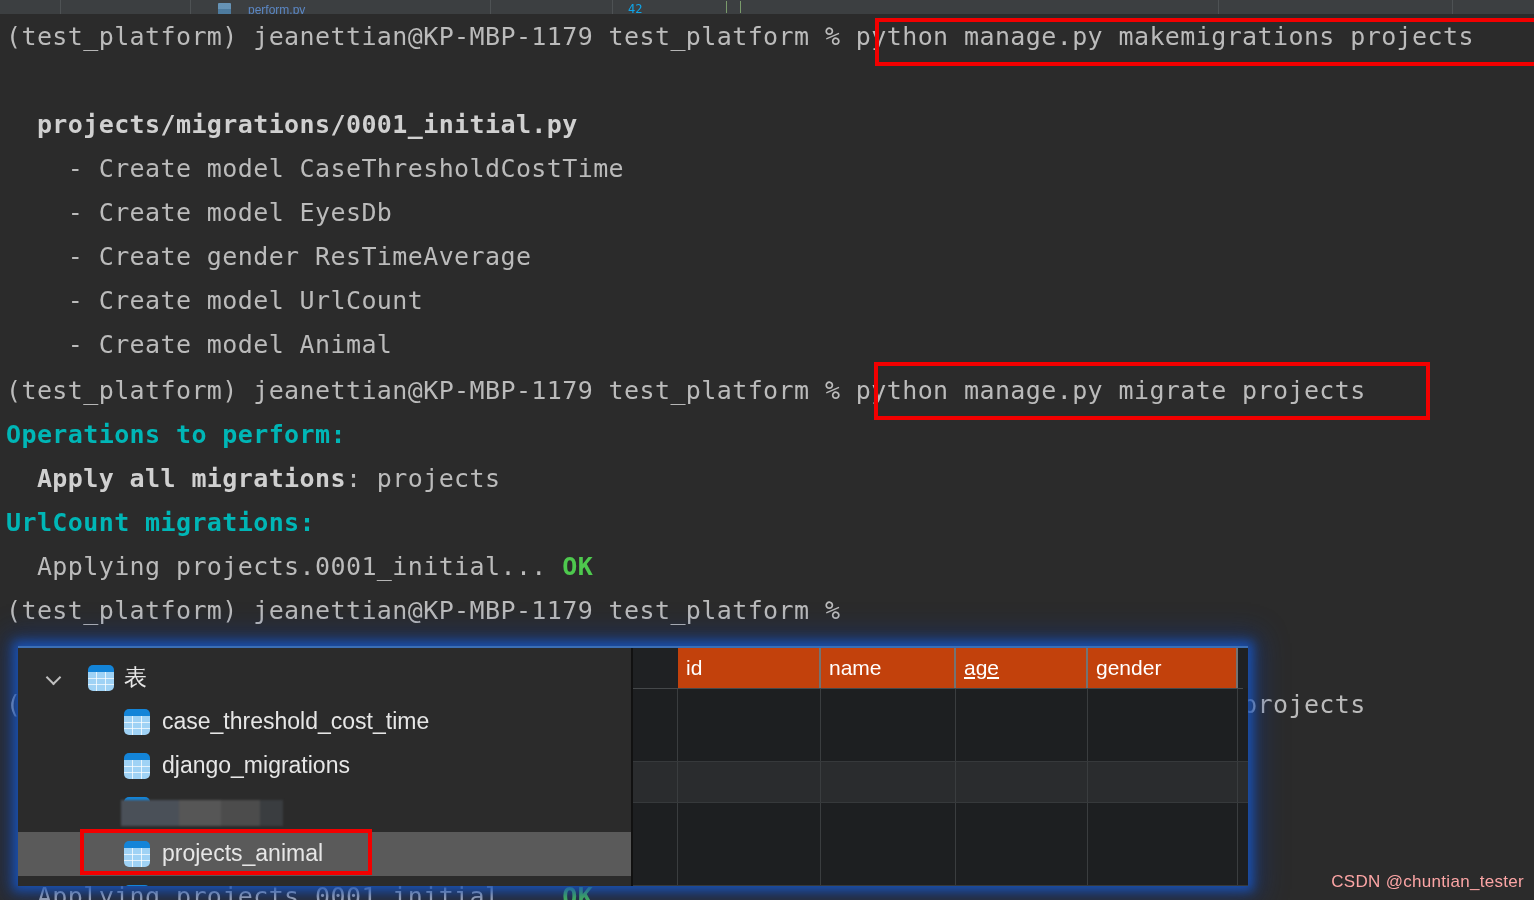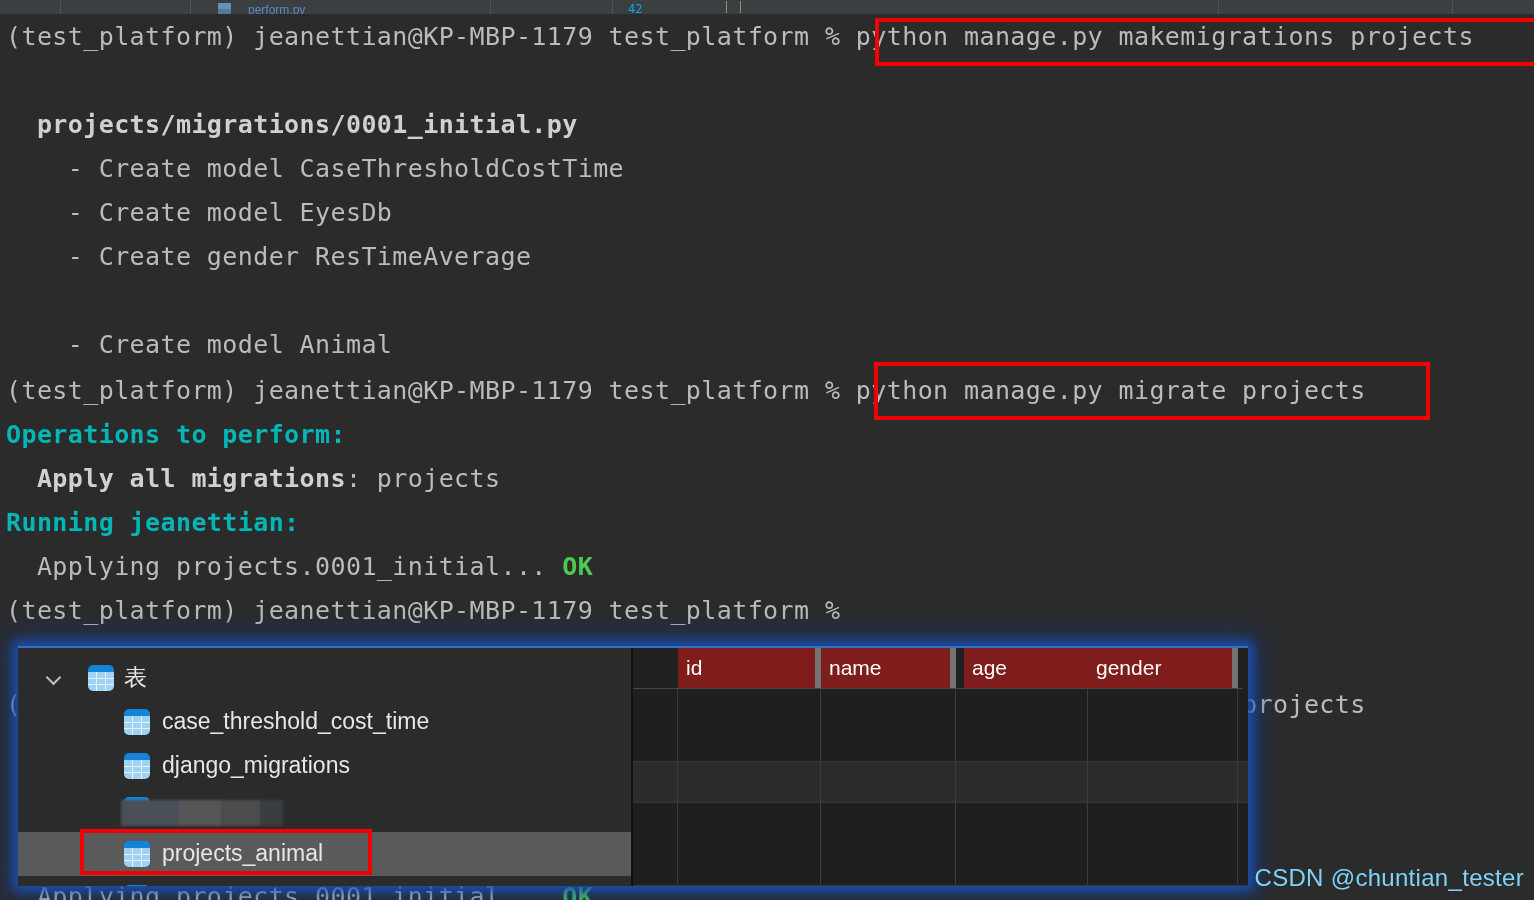--- a/index.html
+++ b/index.html
@@ -116,22 +116,22 @@
     box-sizing: border-box;
     pointer-events: none;
   }
 
   
   #watermark {
     position: absolute;
     right: 10px;
     bottom: 8px;
     font-family: "Liberation Sans", sans-serif;
-    font-size: 24px;
-    color: #7dd3fc;
+    font-size: 17px;
+    color: #fca5a5;
     letter-spacing: .3px;
     white-space: nowrap;
   }
 
   
   #db-panel {
     position: absolute;
     left: 18px; top: 646px;
     width: 1230px; height: 238px;
     background: #1d1f21;
@@ -227,29 +227,29 @@
     position: absolute;
     left: 0; top: 0;
     width: 45px; height: 40px;
     border-right: 1px solid #45484a;
     background: #1f2123;
   }
   .grid-col-head {
     position: absolute;
     top: 0;
     height: 40px;
-    border-right: 6px solid #737373;
+    border-right: 2px solid #737373;
     box-sizing: border-box;
     display: flex;
     align-items: center;
     padding-left: 8px;
     font-family: "Liberation Sans", sans-serif;
     font-size: 21px;
     color: #ffffff;
-    background: #7f1d1d;
+    background: #c2410c;
     white-space: nowrap;
   }
   .grid-row {
     position: absolute;
     left: 0;
     width: 617px;
     border-bottom: 1px solid #36393b;
     box-sizing: border-box;
   }
   .grid-row.alt { background: #2a2c2e; }
@@ -294,25 +294,26 @@
     <span>'projects'</span><span class="comma">,</span>
   </div>
 </div>
 
 <div id="terminal">
     <div class="tline" style="top: 8px;"><span class="c-prompt">(test_platform) jeanettian@KP-MBP-1179 test_platform % </span><span class="c-cmd">python manage.py makemigrations projects</span></div>
     <div class="tline" style="top: 96px;"><span class="c-bold">  projects/migrations/0001_initial.py</span></div>
     <div class="tline" style="top: 140px;"><span class="c-plain">    - Create model CaseThresholdCostTime</span></div>
     <div class="tline" style="top: 184px;"><span class="c-plain">    - Create model EyesDb</span></div>
     <div class="tline" style="top: 228px;"><span class="c-plain">    - Create gender ResTimeAverage</span></div>
+    <div class="tline" style="top: 272px;"><span class="c-plain">    - Create model UrlCount</span></div>
     <div class="tline" style="top: 316px;"><span class="c-plain">    - Create model Animal</span></div>
     <div class="tline" style="top: 362px;"><span class="c-prompt">(test_platform) jeanettian@KP-MBP-1179 test_platform % </span><span class="c-cmd">python manage.py migrate projects</span></div>
     <div class="tline" style="top: 406px;"><span class="c-header">Operations to perform:</span></div>
     <div class="tline" style="top: 450px;"><span class="c-bold">  Apply all migrations</span><span class="c-plain">: projects</span></div>
-    <div class="tline" style="top: 494px;"><span class="c-header">Running jeanettian:</span></div>
+    <div class="tline" style="top: 494px;"><span class="c-header">UrlCount migrations:</span></div>
     <div class="tline" style="top: 538px;"><span class="c-plain">  Applying projects.0001_initial... </span><span class="c-ok">OK</span></div>
     <div class="tline" style="top: 582px;"><span class="c-prompt">(test_platform) jeanettian@KP-MBP-1179 test_platform % </span></div>
     <div class="tline" style="top: 676px;"><span class="c-prompt">(test_platform) jeanettian@KP-MBP-1179 test_platform % </span><span class="c-cmd">python manage.py migrate projects</span></div>
     <div class="tline" style="top: 868px;"><span class="c-plain">  Applying projects.0001_initial... </span><span class="c-ok">OK</span></div>
   </div>
 
 <div class="redbox" style="left:875px; top:18px; width:665px; height:48px;"></div>
 <div class="redbox" style="left:874px; top:362px; width:556px; height:58px;"></div>
 
 <div id="db-panel">
@@ -343,21 +344,21 @@
         <span class="tbl-icon" style="left: 106px; top: 9px;"></span>
         <span class="tree-label" style="left: 144px; top: 8px;"></span>
       </div>
     </div>
 
   <div id="db-grid">
     <div class="grid-header">
       <div class="grid-corner"></div>
     <div class="grid-col-head" style="left: 45px; width: 143px;">id</div>
         <div class="grid-col-head" style="left: 188px; width: 135px;">name</div>
-        <div class="grid-col-head" style="left: 331px; width: 132px;">age</div>
+        <div class="grid-col-head" style="left: 323px; width: 132px; text-decoration: underline;">age</div>
         <div class="grid-col-head" style="left: 455px; width: 150px;">gender</div>
       </div>
     <div class="panel-scroll-v"></div>
   <div class="grid-row norm" style="top: 41px; height: 73px;">
         <div class="grid-rownum"></div>
         <div class="grid-cell" style="left: 45px; width: 143px;"></div>
         <div class="grid-cell" style="left: 188px; width: 135px;"></div>
         <div class="grid-cell" style="left: 323px; width: 132px;"></div>
         <div class="grid-cell" style="left: 455px; width: 150px;"></div>
       </div>

